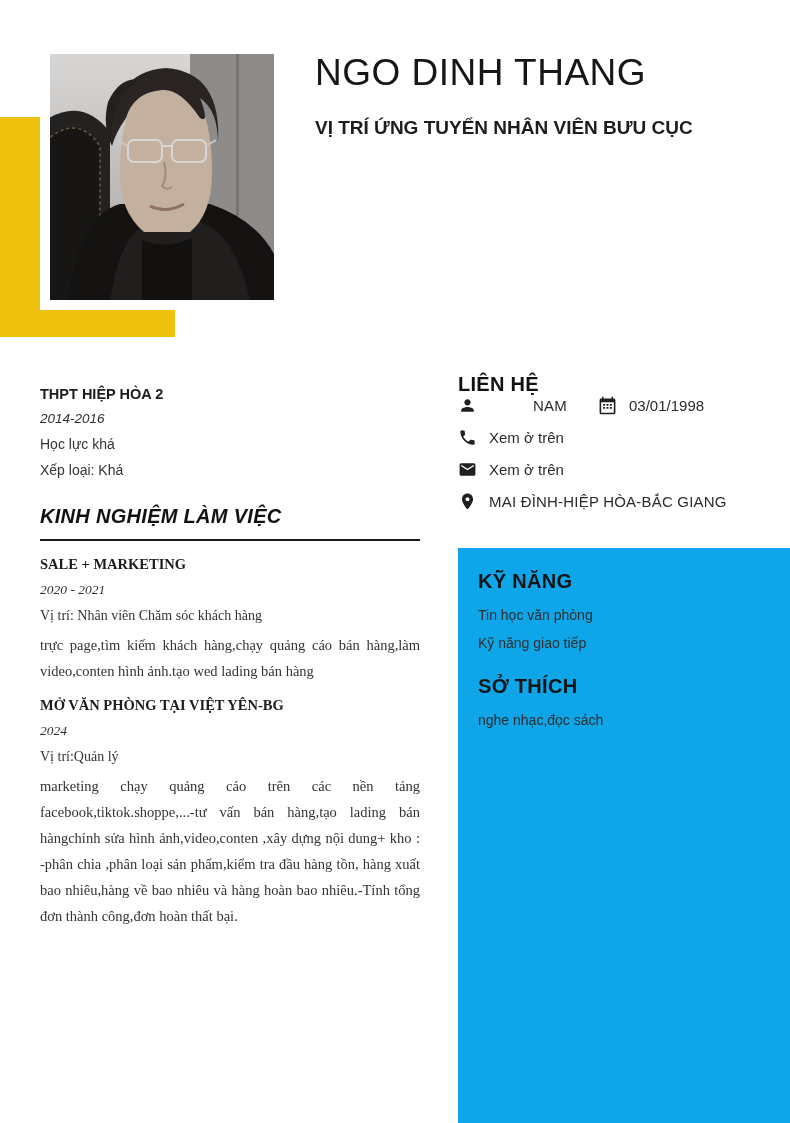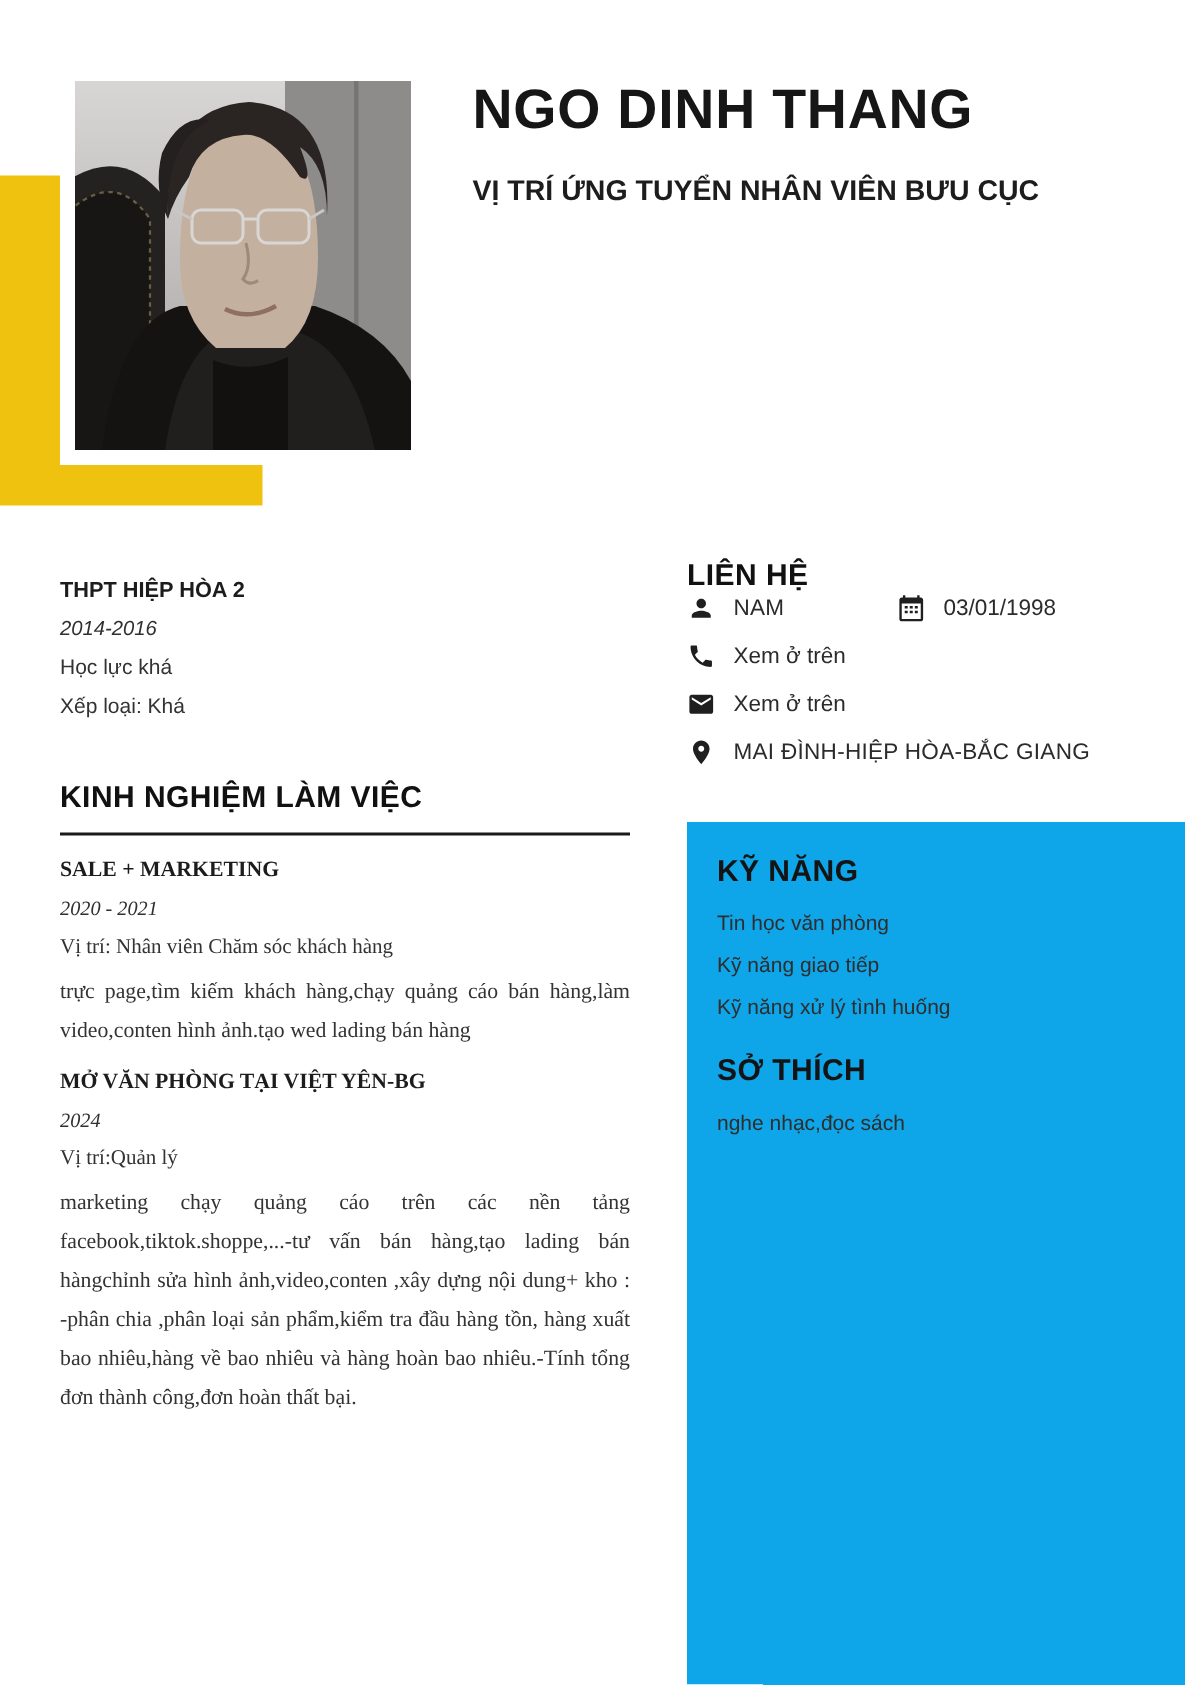--- a/index.html
+++ b/index.html
@@ -29,21 +29,21 @@
   .photo {
     width: 224px; height: 246px;
     display: block;
     background: #8f8d8b;
   }
 
   .name {
     position: absolute;
     left: 315px; top: 52px;
     font-size: 37px;
-    font-weight: bold;
+    font-weight: normal;
     letter-spacing: 0.5px;
     color: #161616;
     white-space: nowrap;
   }
   .subtitle {
     position: absolute;
     left: 315px; top: 117px;
     font-size: 19px;
     font-weight: bold;
     color: #1d1d1d;
@@ -57,21 +57,21 @@
     width: 380px;
   }
   .section-heading {
     font-size: 20px;
     font-weight: bold;
     color: #111111;
     letter-spacing: 0.3px;
     padding-bottom: 11px;
     border-bottom: 2px solid #1a1a1a;
   }
-  .section-heading.second { margin-top: 43px; }
+  .section-heading.second { margin-top: 27px; font-style: italic; }
 
   .entry { margin-top: 14px; }
   .entry-title {
     font-size: 14.5px;
     font-weight: bold;
     color: #1c1c1c;
     margin-bottom: 9px;
   }
   .entry-period {
     font-size: 13.5px;
@@ -107,21 +107,21 @@
     letter-spacing: 0.3px;
     margin-bottom: 0;
   }
   .contact-row {
     display: flex;
     align-items: center;
     margin-bottom: 13px;
     min-height: 19px;
   }
   .contact-cell { display: flex; align-items: center; }
-  .contact-cell.fixed { width: 140px; }
+  .contact-cell.fixed { width: 140px; gap: 44px; }
   .c-icon {
     width: 19px; height: 19px;
     flex: 0 0 19px;
     margin-right: 12px;
     display: inline-flex;
   }
   .c-icon svg { width: 19px; height: 19px; fill: #1f1f1f; }
   .contact-text { font-size: 15px; color: #2b2b2b; }
   .contact-text.caps { letter-spacing: 0.2px; }
 
@@ -280,21 +280,20 @@
           </svg>
       </span>
       <span class="contact-text caps">MAI ĐÌNH-HIỆP HÒA-BẮC GIANG</span>
     </div>
   </div>
 
   <div class="panel">
     <div class="panel-heading">KỸ NĂNG</div>
     <div class="panel-item">Tin học văn phòng</div>
     <div class="panel-item">Kỹ năng giao tiếp</div>
-    <div class="panel-item">Kỹ năng xử lý tình huống</div>
 
     <div class="panel-heading hobby">SỞ THÍCH</div>
     <div class="panel-item">nghe nhạc,đọc sách</div>
 
     <div class="watermark">@jobgovn.com</div>
   </div>
 
 </div>
 
 </body></html>

